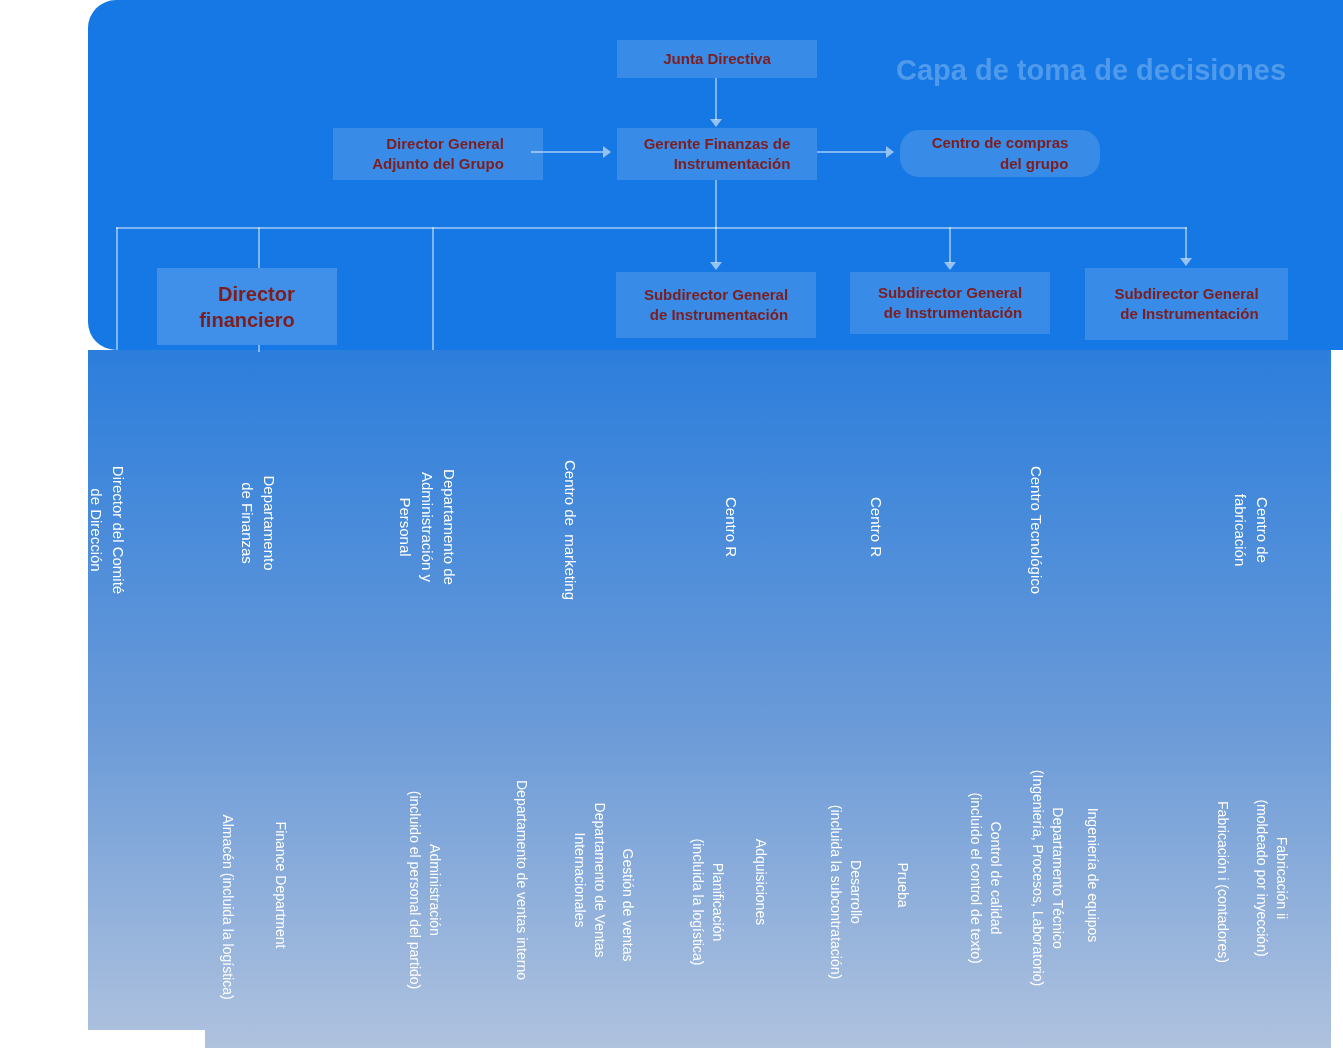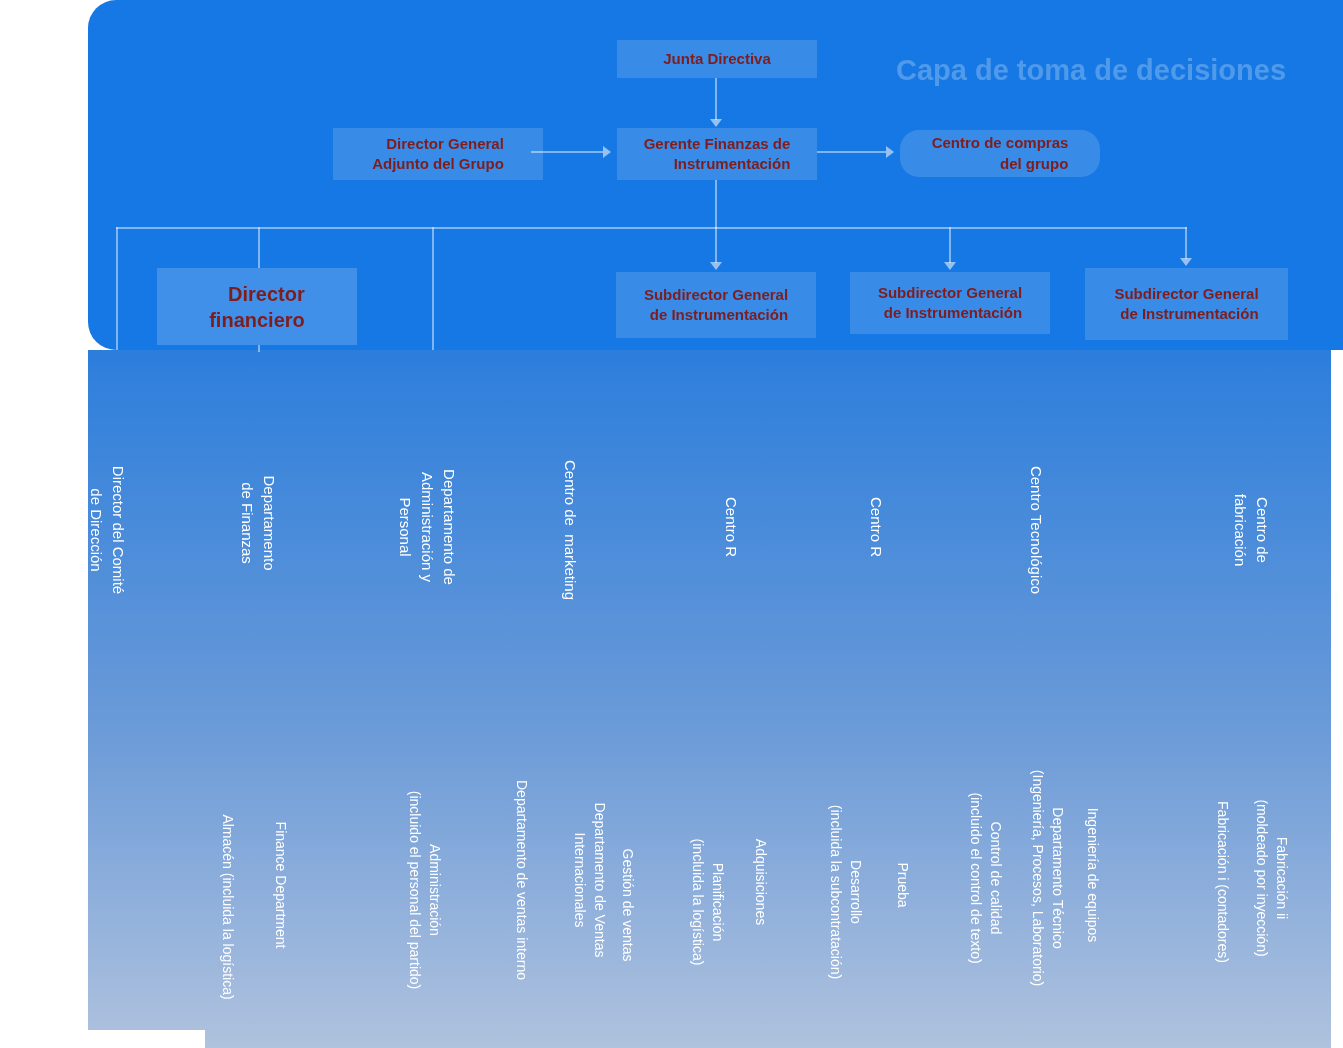--- a/index.html
+++ b/index.html
@@ -117,21 +117,21 @@
   <div class="line" style="left:1185px;top:227px;width:2px;height:32px;"></div>
   <div class="arrow-down" style="left:1180px;top:258px;"></div>
 
   <div class="obox" style="left:617px;top:40px;width:200px;height:38px;">Junta Directiva</div>
   <div class="obox" style="left:333px;top:128px;width:210px;height:52px;">Director General
 Adjunto del Grupo</div>
   <div class="obox" style="left:617px;top:128px;width:200px;height:52px;">Gerente Finanzas de
 Instrumentación</div>
   <div class="obox" style="left:900px;top:130px;width:200px;height:47px;border-radius:19px;">Centro de compras
 del grupo</div>
-  <div class="obox big" style="left:157px;top:268px;width:200px;height:77px;">Director
+  <div class="obox big" style="left:157px;top:268px;width:180px;height:77px;">Director
 financiero</div>
   <div class="obox" style="left:616px;top:272px;width:200px;height:66px;">Subdirector General
 de Instrumentación</div>
   <div class="obox" style="left:850px;top:272px;width:200px;height:62px;">Subdirector General
 de Instrumentación</div>
   <div class="obox" style="left:1085px;top:268px;width:203px;height:72px;">Subdirector General
 de Instrumentación</div>
 
   <div class="vlabel t1" style="left:107px;top:530px;">Director del Comité
 de Dirección</div>

